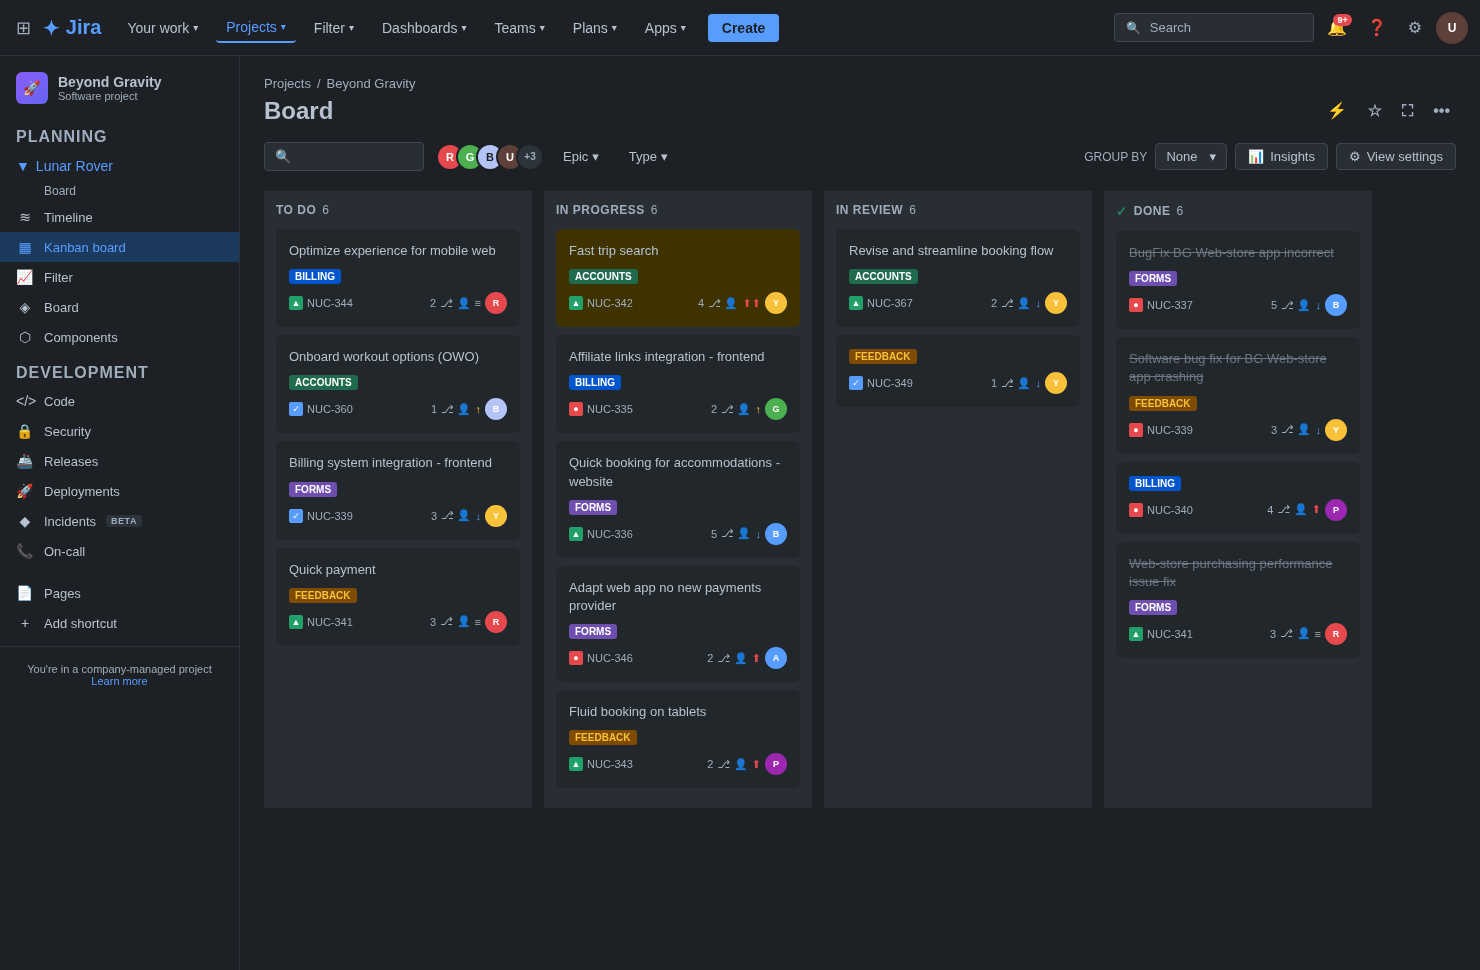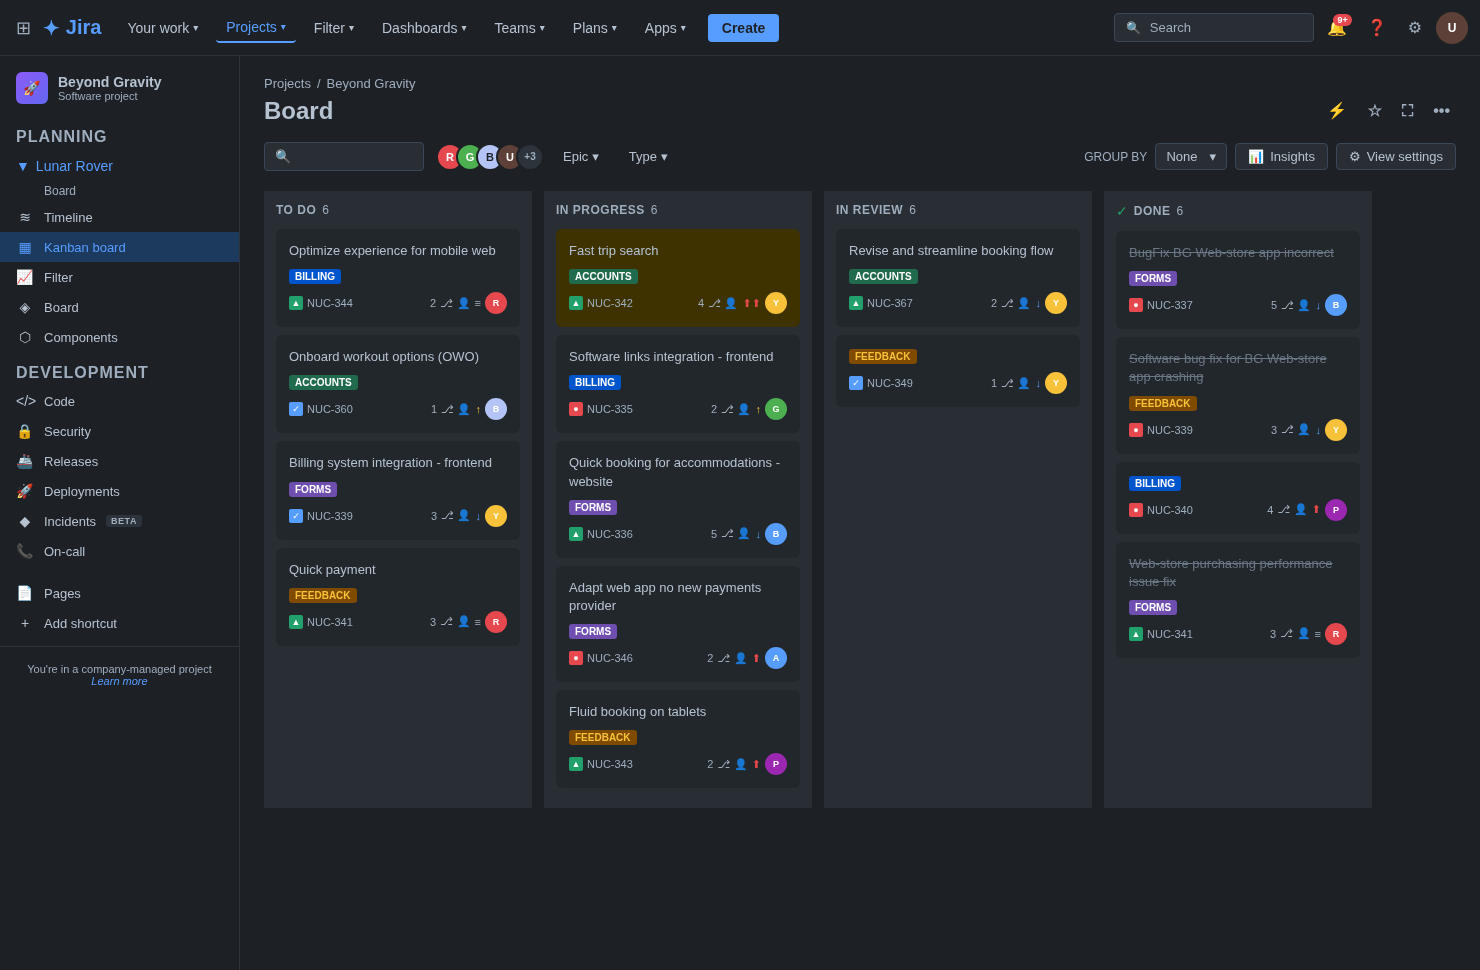--- a/index.html
+++ b/index.html
@@ -30,21 +30,21 @@
     .sidebar-project-type { color: #9fadbc; font-size: 11px; }
     .sidebar-section-label { color: #9fadbc; font-size: 16px; font-weight: 700; letter-spacing: 1px; text-transform: uppercase; padding: 12px 16px 4px; }
     .sidebar-item-icon { font-size: 14px; width: 18px; text-align: center; }
     .sidebar-sub-item { display: flex; align-items: center; gap: 10px; padding: 7px 16px; cursor: pointer; color: #b6c2cf; font-size: 13px; }
     .sidebar-sub-item.active { background: #1c3a5e; color: #579dff; }
     .lunar-rover-item { display: flex; align-items: center; gap: 6px; padding: 8px 16px; cursor: pointer; color: #579dff; font-size: 14px; font-weight: 500; }
     .sidebar-board-label { color: #9fadbc; font-size: 12px; padding: 2px 16px 4px 44px; }
     .beta-badge { background: #2c333a; color: #9fadbc; font-size: 9px; padding: 1px 5px; border-radius: 3px; font-weight: 600; letter-spacing: 0.5px; text-align: right; }
     .sidebar-footer { padding: 16px; border-top: 1px solid #2c333a; margin-top: 8px; }
     .sidebar-footer-text { color: #9fadbc; font-size: 11px; text-align: center; }
-    .sidebar-footer-link { color: #579dff; cursor: pointer; font-style: italic; }
+    .sidebar-footer-link { color: #579dff; cursor: pointer; }
 
     
     .main { margin-left: 240px; margin-top: 56px; padding: 20px 24px; overflow-y: auto; height: calc(970px - 56px); }
     .breadcrumb { display: flex; align-items: center; gap: 6px; color: #9fadbc; font-size: 13px; margin-bottom: 4px; }
     .breadcrumb-sep { color: #9fadbc; }
     .breadcrumb-link { cursor: pointer; color: #9fadbc; }
     .page-title { color: #b6c2cf; font-size: 24px; font-weight: 600; margin-bottom: 16px; display: flex; align-items: center; justify-content: space-between; }
     .title-actions { display: flex; align-items: center; gap: 8px; }
     .title-icon-btn { color: #9fadbc; font-size: 16px; padding: 6px; cursor: pointer; }
 
@@ -392,21 +392,21 @@
             <span class="meta-num">4</span>
             <span style="font-size:11px;">⎇</span>
             <span style="font-size:11px;">👤</span>
             <span style="color:#e5484d;font-size:11px;">⬆⬆</span>
             <div class="card-avatar" style="background:#f8c13a;">Y</div>
           </div>
         </div>
       </div>
 
       <div class="card">
-        <div class="card-title">Software links integration - frontend</div>
+        <div class="card-title">Affiliate links integration - frontend</div>
         <div>
           <span class="card-tag tag-billing">BILLING</span>
         </div>
         <div class="card-meta">
           <div class="card-id">
             <div class="card-id-icon icon-bug">●</div>
             <span class="card-num">NUC-335</span>
           </div>
           <div class="card-meta-icons">
             <span class="meta-num">2</span>

